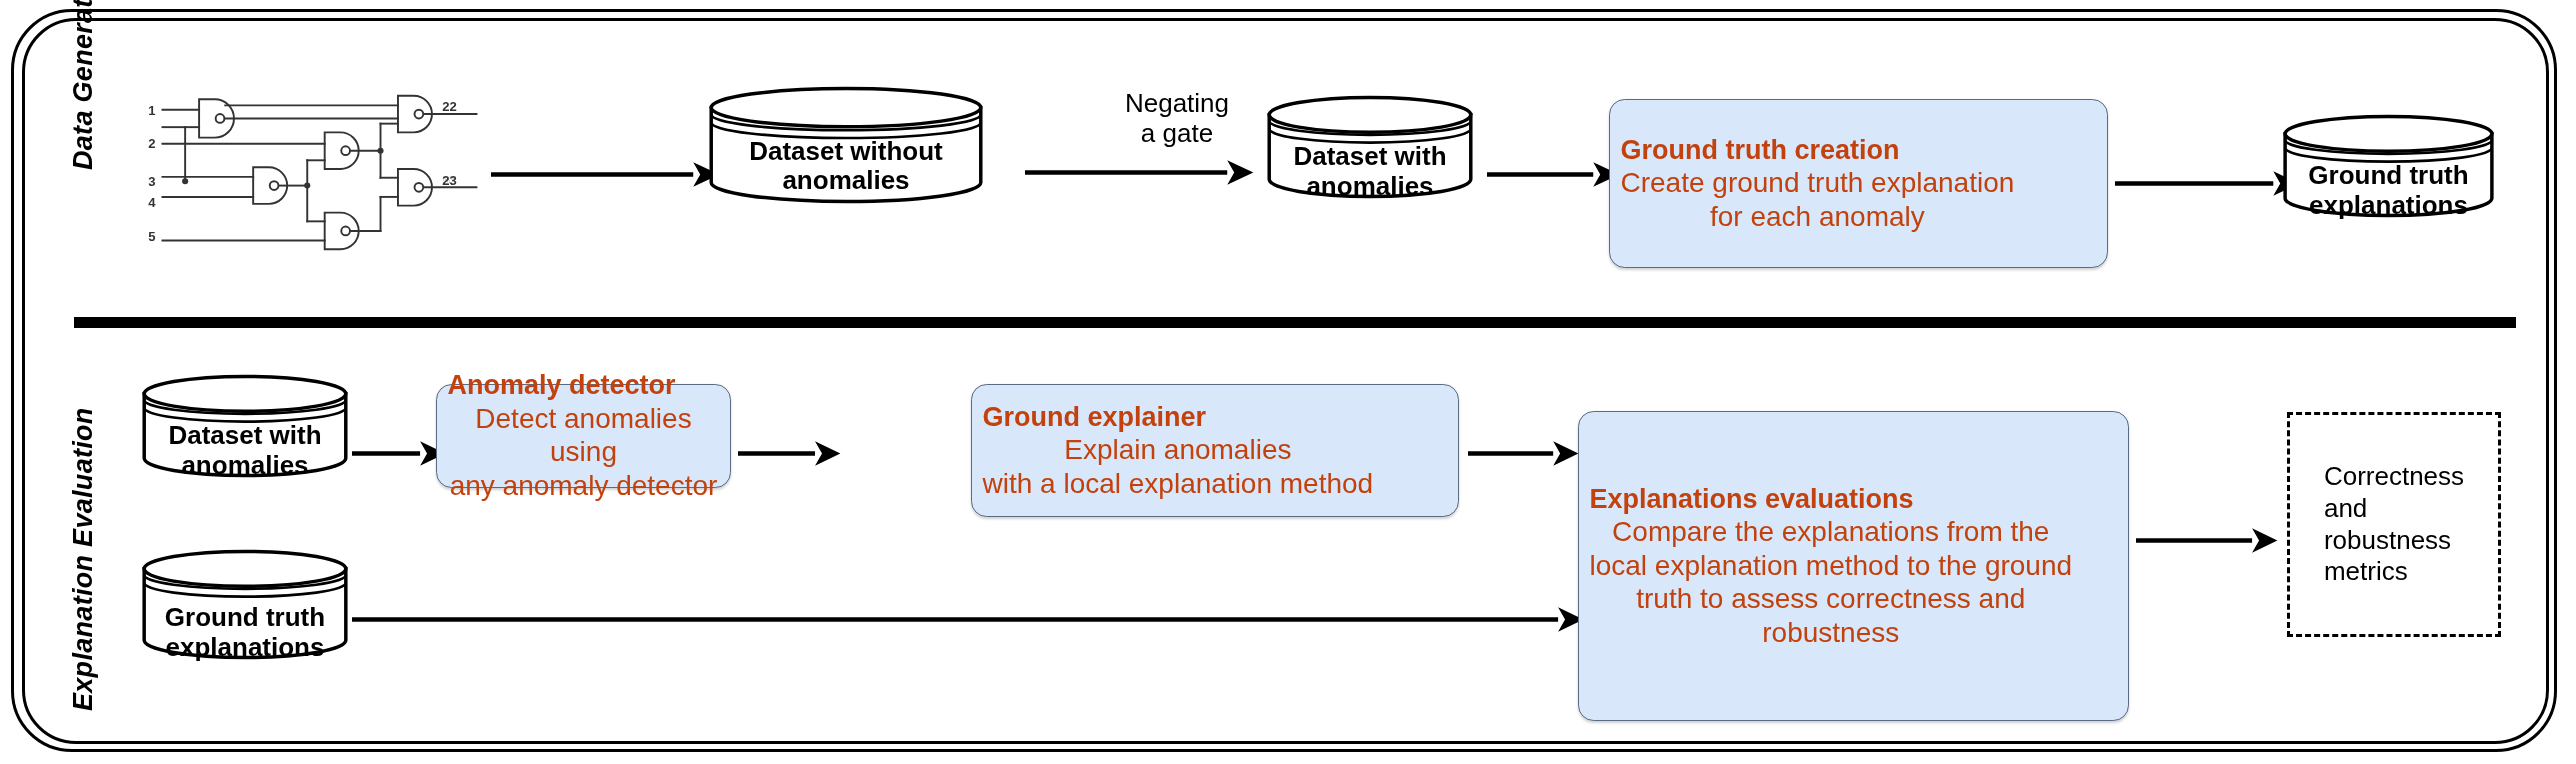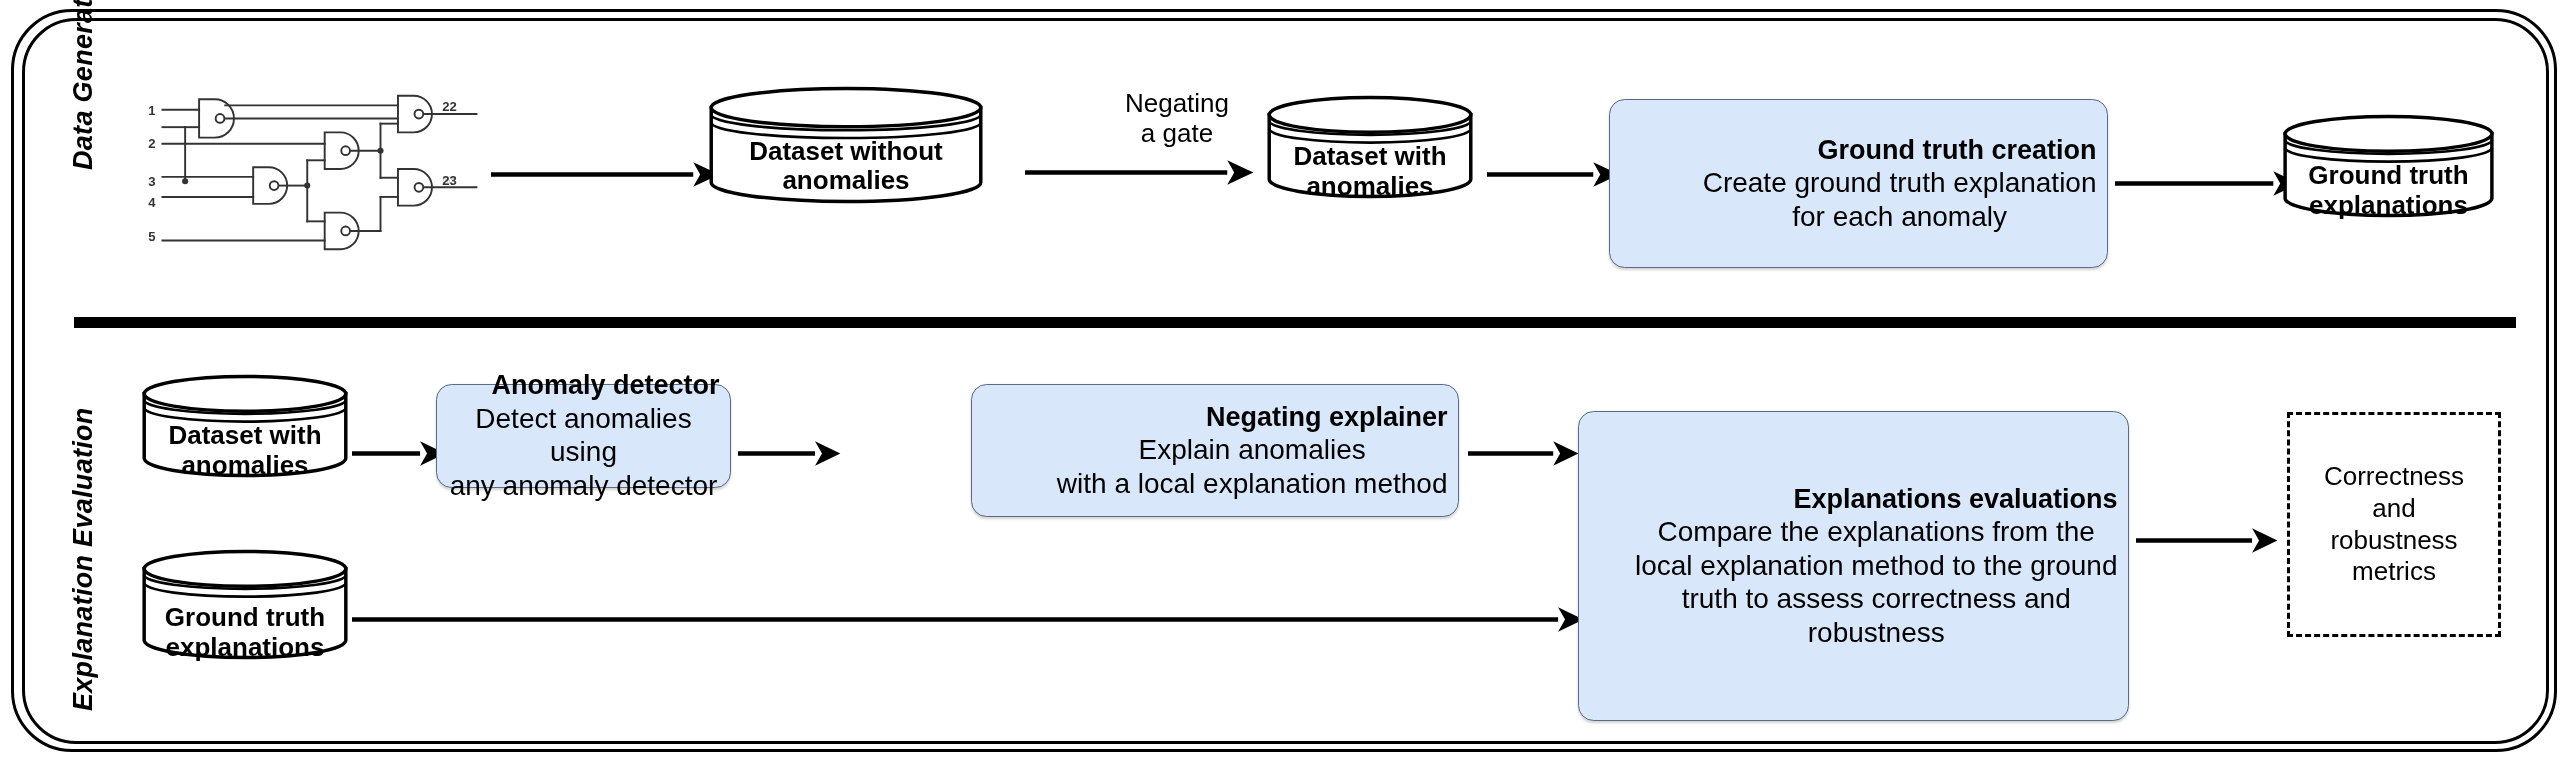--- a/index.html
+++ b/index.html
@@ -92,24 +92,24 @@
   }
   
   .procbox {
     position: absolute;
     background: #d8e7f9;
     border: 1.7px solid #5a6b83;
     border-radius: 15.7px;
     box-sizing: border-box;
     display: flex;
     flex-direction: column;
-    align-items: flex-end;
+    align-items: flex-start;
     justify-content: center;
     padding: 5.2px 10.5px;
-    color: #000000;
+    color: #c2410c;
     box-shadow: 0 1.7px 2.6px rgba(0,0,0,0.18);
   }
   .procbox .pb-title {
     font-weight: bold;
     font-size: 27px;
     line-height: 1.2;
     text-align: center;
   }
   .procbox .pb-body {
     font-size: 28px;
@@ -119,21 +119,21 @@
   }
   
   .dashedbox {
     position: absolute;
     background: transparent;
     border: 3.5px dashed #000;
     box-sizing: border-box;
     display: flex;
     align-items: center;
     justify-content: center;
-    text-align: center;
+    text-align: left;
     font-size: 26px;
     line-height: 1.22;
     color: #000;
     white-space: pre-line;
   }
   
   .arrow {
     position: absolute;
   }
   .arrow svg { display: block; overflow: visible; }
@@ -337,21 +337,21 @@
   </div>
 
   <div class="arrow" style="left:738px; top:436px;">
     <svg width="105" height="35" viewBox="0 0 120 40">
       <line x1="0" y1="20" x2="88" y2="20" stroke="#000" stroke-width="5"></line>
       <path d="M88 6 L117 20 L88 34 L96 20 Z" fill="#000"></path>
     </svg>
   </div>
 
   <div class="procbox" style="left:972px; top:384px; width:488px; height:133px; left:971px;">
-    <div class="pb-title">Negating explainer</div>
+    <div class="pb-title">Ground explainer</div>
     <div class="pb-body">Explain anomalies
 with a local explanation method</div>
   </div>
 
   <div class="arrow" style="left:1468px; top:436px;">
     <svg width="113" height="35" viewBox="0 0 130 40">
       <line x1="0" y1="20" x2="98" y2="20" stroke="#000" stroke-width="5"></line>
       <path d="M98 6 L127 20 L98 34 L106 20 Z" fill="#000"></path>
     </svg>
   </div>

